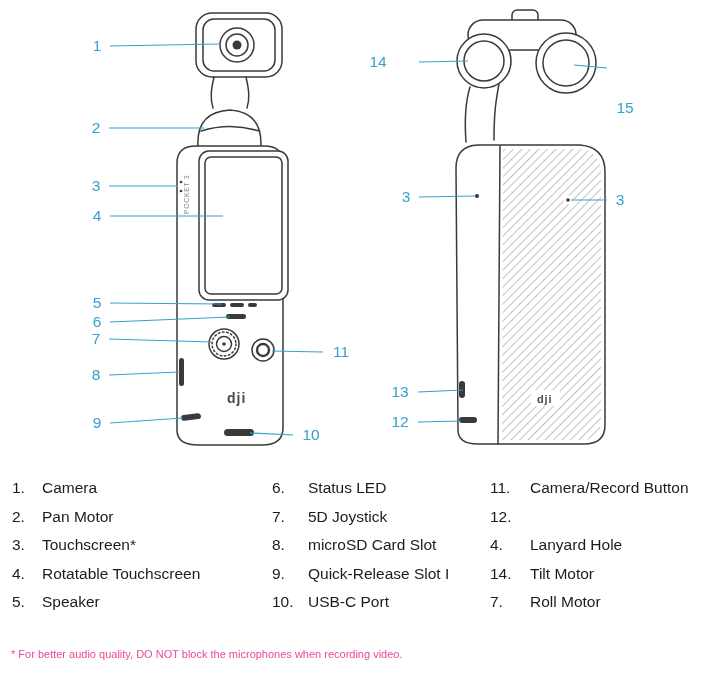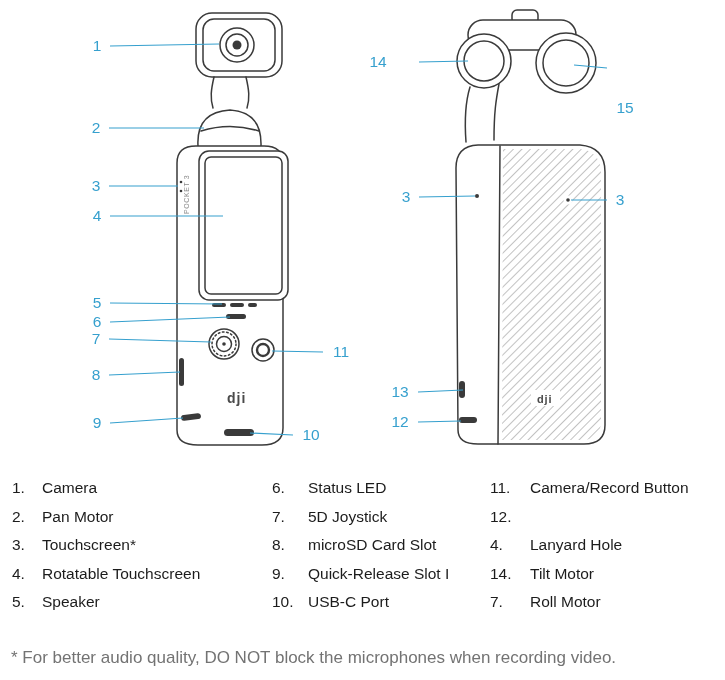--- a/index.html
+++ b/index.html
@@ -26,21 +26,21 @@
   #legend-col-2 { left: 490px; width: 232px; }
   .legend-item { display: flex; align-items: center; height: 28.5px; font-size: 15.5px; color: #1c1c1c; }
   .legend-num { flex: 0 0 auto; }
   #legend-col-0 .legend-num { width: 30px; }
   #legend-col-1 .legend-num { width: 36px; }
   #legend-col-2 .legend-num { width: 40px; }
   .legend-label { white-space: nowrap; }
 
   .footnote {
     position: absolute; top: 648px; left: 11px;
-    font-size: 17px; color: #737373;
+    font-size: 11px; color: #ec4899;
   }
 </style>
 </head>
 <body>
 
 <div class="diagram">
   <svg id="device-art" width="725" height="460" viewBox="0 0 725 460" xmlns="http://www.w3.org/2000/svg">
     <defs>
       <pattern id="hatch" width="6" height="6" patternUnits="userSpaceOnUse" patternTransform="rotate(45)">
         <line x1="0" y1="0" x2="0" y2="6" stroke="#8f8f8f" stroke-width="1.1"></line>

